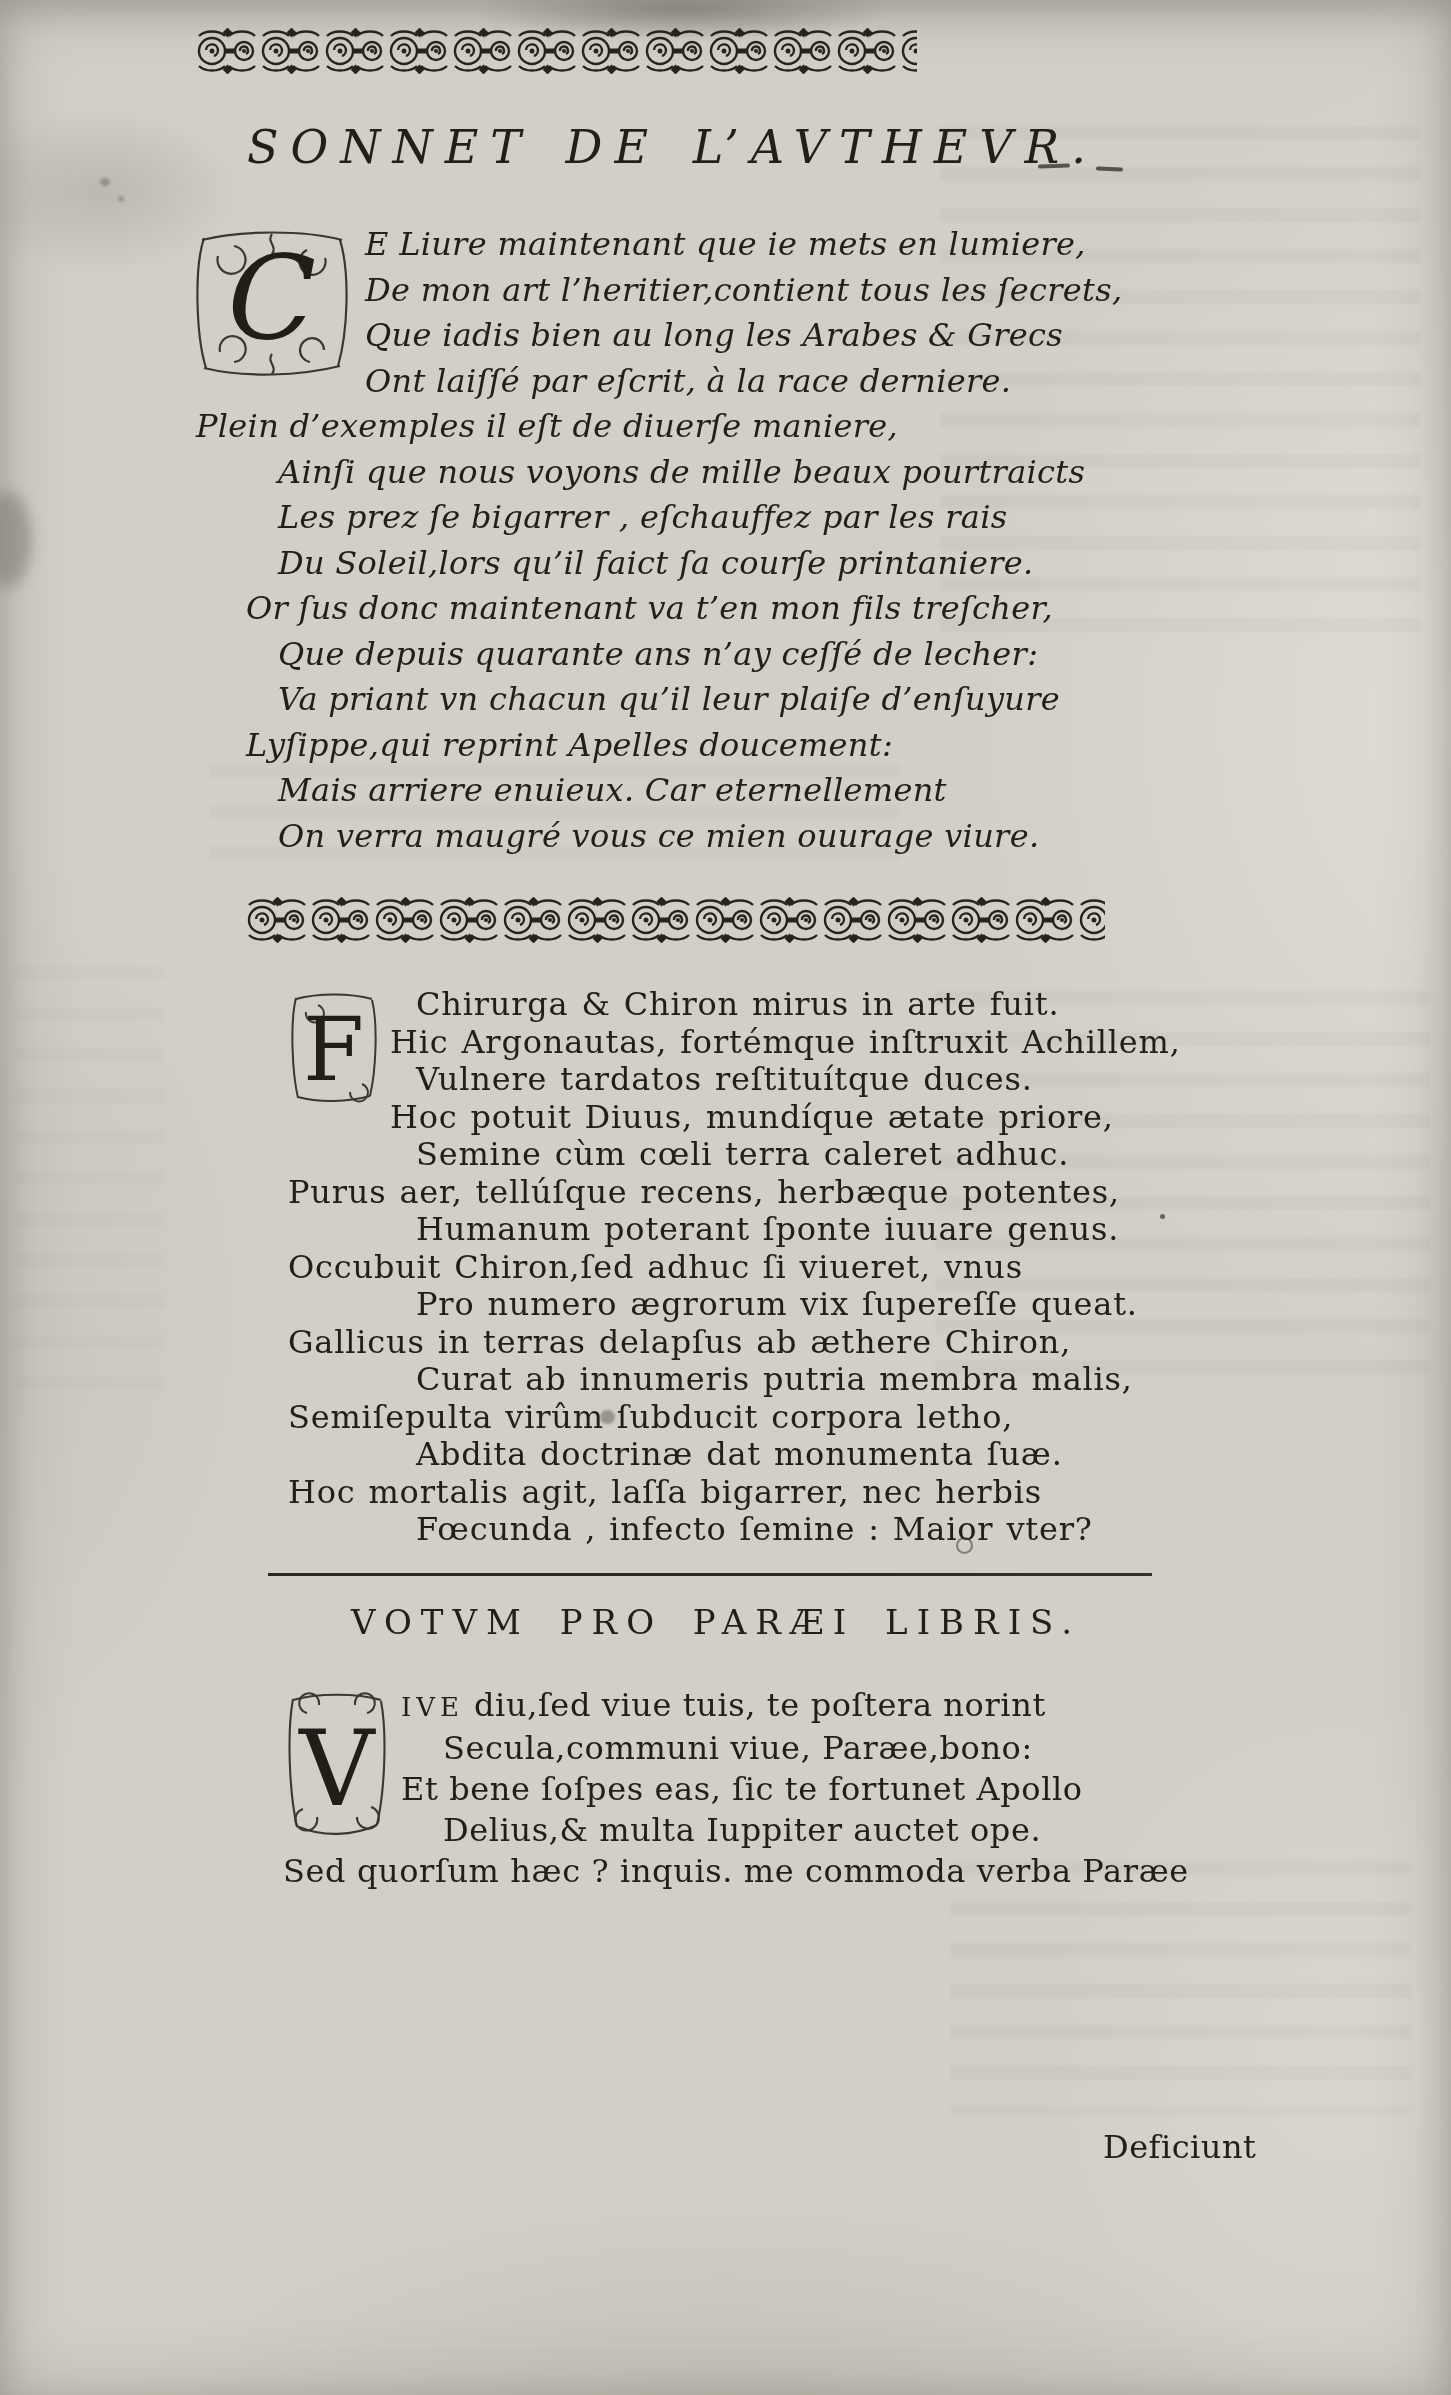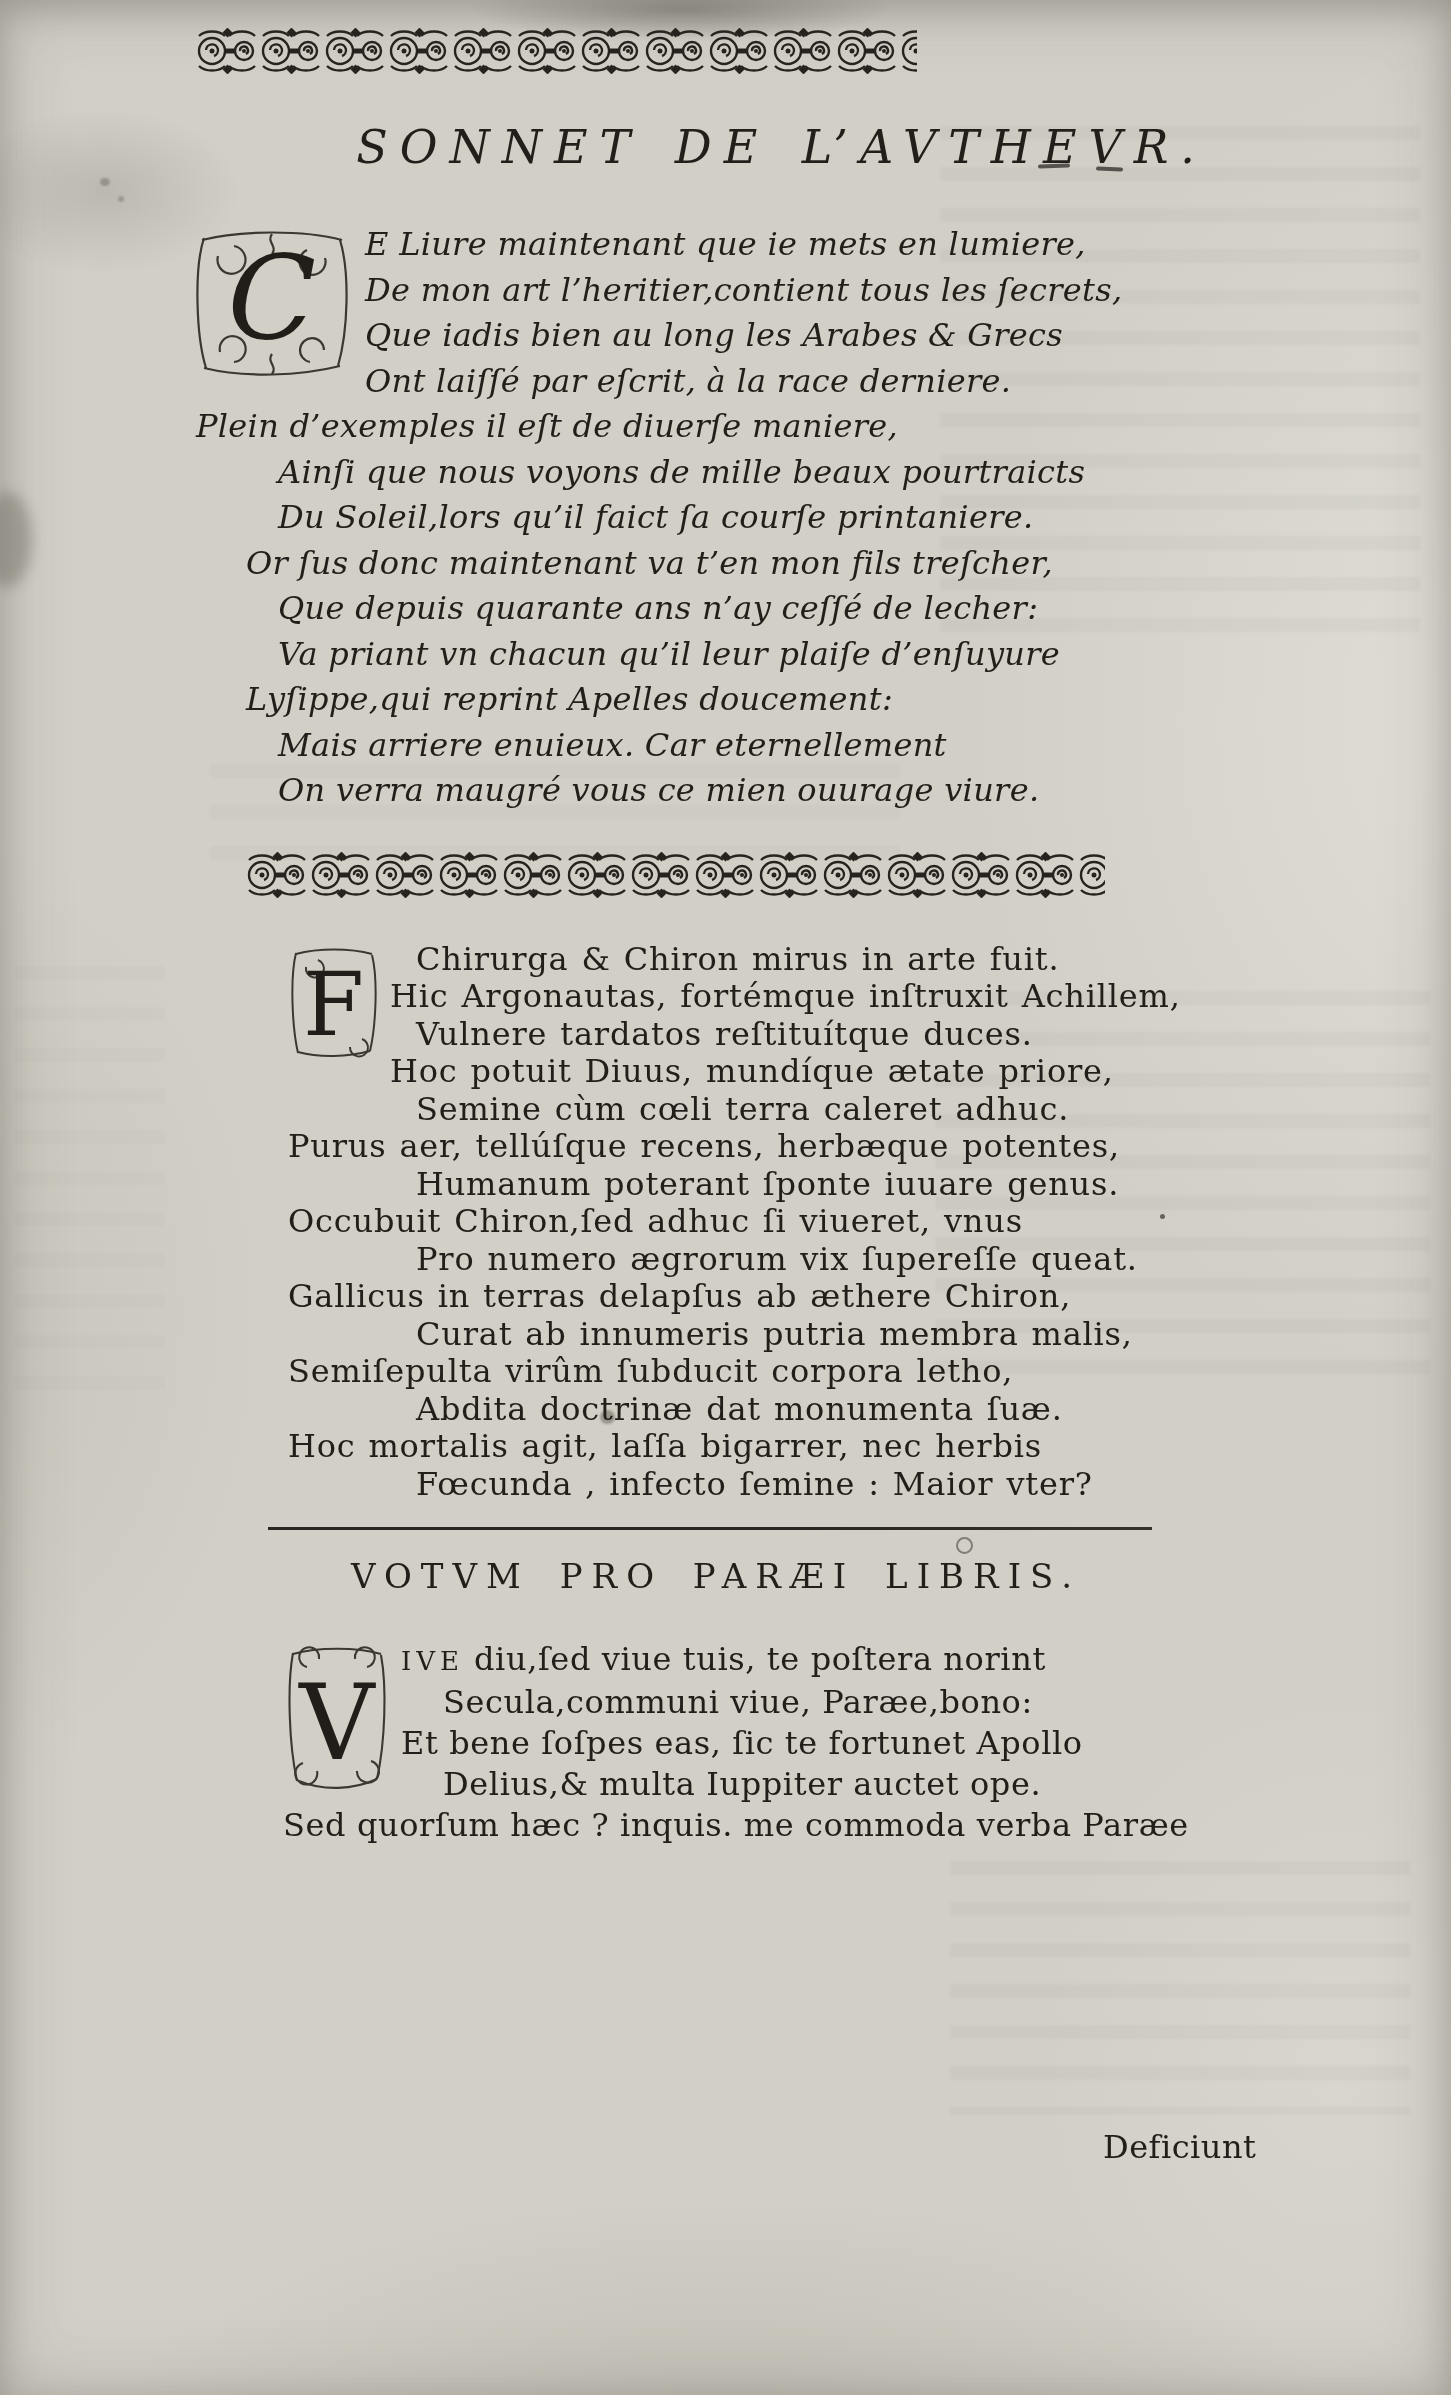--- a/index.html
+++ b/index.html
@@ -18,21 +18,21 @@
     box-shadow: inset 0 0 70px rgba(92,90,82,.32), inset 0 12px 28px rgba(104,102,95,.28);
     font-family:"DejaVu Serif", serif;
     color:#221f1a;
   }
   .content{position:absolute;left:190px;top:28px;width:1070px;}
   .band{display:block;}
   .band-top{margin-left:5px;}
   .band-mid{margin-left:55px;margin-top:38px;}
   .title{
     margin-top:47px;margin-left:57px;width:960px;height:56px;
-    text-align:right;font-style:italic;font-size:46px;line-height:50px;
+    text-align:left;font-style:italic;font-size:46px;line-height:50px;
     letter-spacing:12px;word-spacing:6px;white-space:nowrap;
   }
   .sonnet{margin-top:44px;font-style:italic;font-size:32px;line-height:45.5px;letter-spacing:.3px;}
   .line{white-space:nowrap;}
   .dropcap{float:left;margin:6px 10px 0 0;}
   .dropcap-c{width:165px;height:150px;}
   .dropcap-f{width:92px;height:112px;}
   .dropcap-v{width:108px;height:156px;}
   .s-flush{margin-left:6px;}
   .s-mid{margin-left:56px;}
@@ -135,20 +135,21 @@
           </g>
           <text x="82" y="110" text-anchor="middle" font-size="116" font-family="DejaVu Serif" fill="#211e19">C</text>
         </svg>
       </span>
       <div class="line">E Liure maintenant que ie mets en lumiere,</div>
       <div class="line">De mon art l’heritier,contient tous les ſecrets,</div>
       <div class="line">Que iadis bien au long les Arabes &amp; Grecs</div>
       <div class="line">Ont laiſſé par eſcrit, à la race derniere.</div>
       <div class="line s-flush">Plein d’exemples il eſt de diuerſe maniere,</div>
       <div class="line s-ind">Ainſi que nous voyons de mille beaux pourtraicts</div>
+      <div class="line s-ind">Les prez ſe bigarrer , eſchauffez par les rais</div>
       <div class="line s-ind">Du Soleil,lors qu’il faict ſa courſe printaniere.</div>
       <div class="line s-mid">Or ſus donc maintenant va t’en mon fils treſcher,</div>
       <div class="line s-ind">Que depuis quarante ans n’ay ceſſé de lecher:</div>
       <div class="line s-ind">Va priant vn chacun qu’il leur plaiſe d’enſuyure</div>
       <div class="line s-mid">Lyſippe,qui reprint Apelles doucement:</div>
       <div class="line s-ind">Mais arriere enuieux. Car eternellement</div>
       <div class="line s-ind">On verra maugré vous ce mien ouurage viure.</div>
     </div>
 
     <svg class="band band-mid" width="860" height="47" aria-hidden="true">

